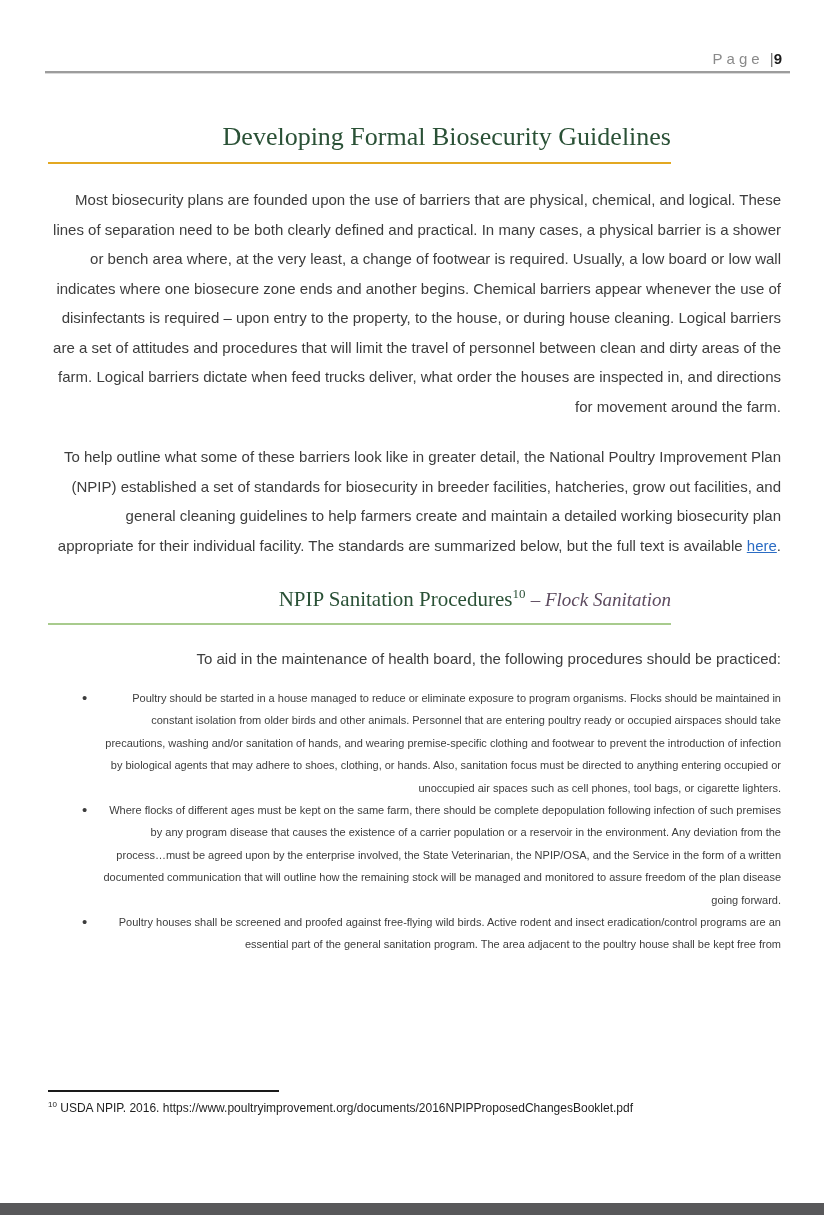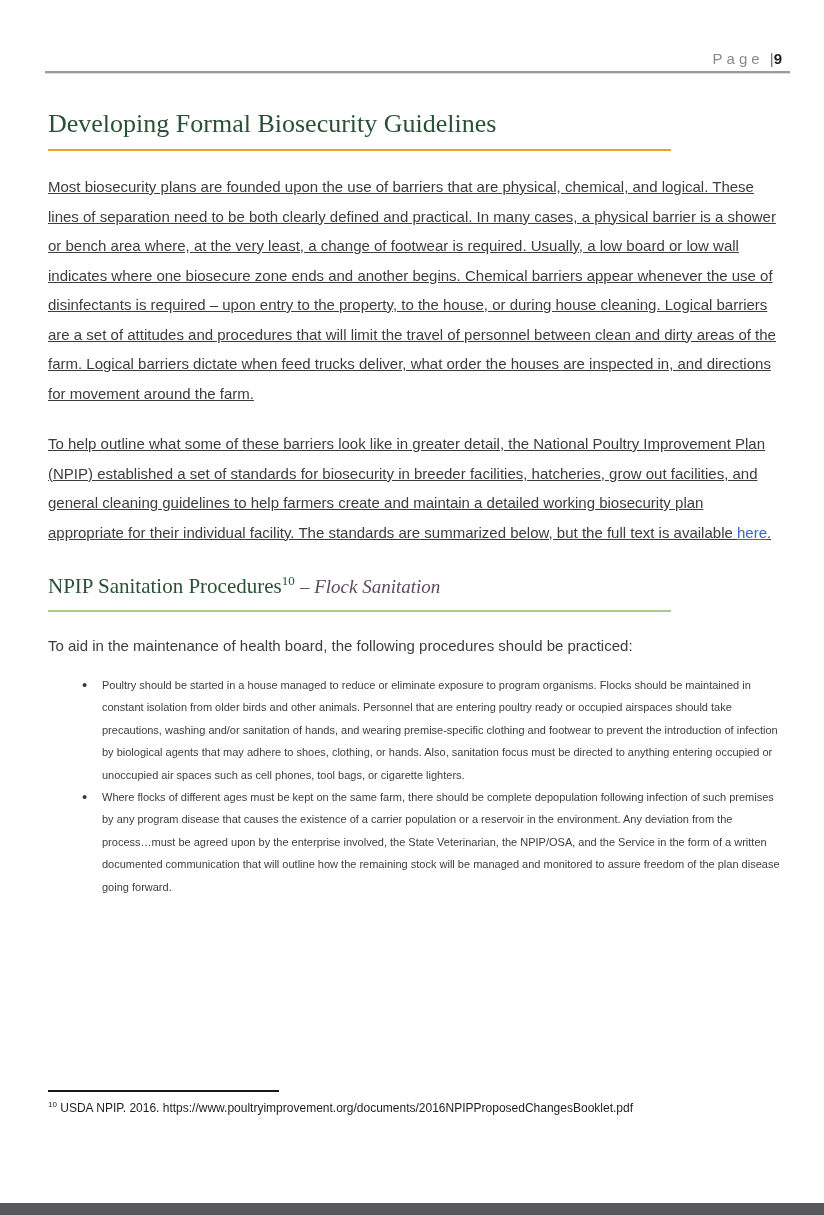--- a/index.html
+++ b/index.html
@@ -18,37 +18,36 @@
   }
   .header .page-word{letter-spacing:4px;text-align:center;}
   .header .sep{color:#6f6f6f;margin-left:2px;}
   .header .page-num{color:#1a1a1a;font-weight:bold;letter-spacing:1px;}
   .header-rule{
     position:absolute;top:71px;left:45px;width:745px;height:2px;
     background:#9c9c9c;border-bottom:1px solid #d9d9d9;
   }
   
   .content{
-    position:absolute;top:3px;left:48px;width:733px;
+    position:absolute;top:16px;left:48px;width:733px;text-align:right;
   }
   h1.doc-h1{
     margin:104px 0 0 0;
     font-family:"Liberation Serif", serif;
     font-weight:normal;
     font-size:26px;line-height:34px;
     color:var(--heading-green,#2a5136);
     padding-bottom:8px;
     border-bottom:2px solid var(--accent-gold,#e3a821);
     width:623px;
   }
   p.body-para{
     margin:21px 0 0 0;
     font-size:15px;line-height:29.5px;
     color:#3d3d3d;
-    text-decoration:underline;
   }
   a.inline-link{
     color:var(--link-blue,#2b6cc4);
     text-decoration:underline;
     cursor:pointer;
   }
   h2.doc-h2{
     margin:26px 0 0 0;
     font-family:"Liberation Serif", serif;
     font-weight:normal;
@@ -117,20 +116,21 @@
     <p class="body-para"><span>To help outline what some of these barriers look like in greater detail, the National Poultry Improvement Plan (NPIP) established a set of standards for biosecurity in breeder facilities, hatcheries, grow out facilities, and general cleaning guidelines to help farmers create and maintain a detailed working biosecurity plan appropriate for their individual facility. The standards are summarized below, but the full text is available </span><a class="inline-link">here</a><span>.</span></p>
 
     <h2 class="doc-h2"><span>NPIP Sanitation Procedures</span><sup>10</sup>
       <span class="h2-dash">– </span><span class="h2-subtitle">Flock Sanitation</span></h2>
 
     <p class="lead-in">To aid in the maintenance of health board, the following procedures should be practiced:</p>
 
     <ul class="bullet-list">
       <li>Poultry should be started in a house managed to reduce or eliminate exposure to program organisms. Flocks should be maintained in constant isolation from older birds and other animals. Personnel that are entering poultry ready or occupied airspaces should take precautions, washing and/or sanitation of hands, and wearing premise-specific clothing and footwear to prevent the introduction of infection by biological agents that may adhere to shoes, clothing, or hands. Also, sanitation focus must be directed to anything entering occupied or unoccupied air spaces such as cell phones, tool bags, or cigarette lighters.</li>
       <li>Where flocks of different ages must be kept on the same farm, there should be complete depopulation following infection of such premises by any program disease that causes the existence of a carrier population or a reservoir in the environment. Any deviation from the process…must be agreed upon by the enterprise involved, the State Veterinarian, the NPIP/OSA, and the Service in the form of a written documented communication that will outline how the remaining stock will be managed and monitored to assure freedom of the plan disease going forward.</li>
+      <li>Poultry houses shall be screened and proofed against free-flying wild birds. Active rodent and insect eradication/control programs are an essential part of the general sanitation program. The area adjacent to the poultry house shall be kept free from</li>
     </ul>
 
   </div>
 
   <div class="footnote">
     <div class="footnote-rule"></div>
     <div class="footnote-text"><sup>10</sup><span> USDA NPIP. 2016. https://www.poultryimprovement.org/documents/2016NPIPProposedChangesBooklet.pdf</span></div>
   </div>
 
   <div class="bottom-bar"></div>

